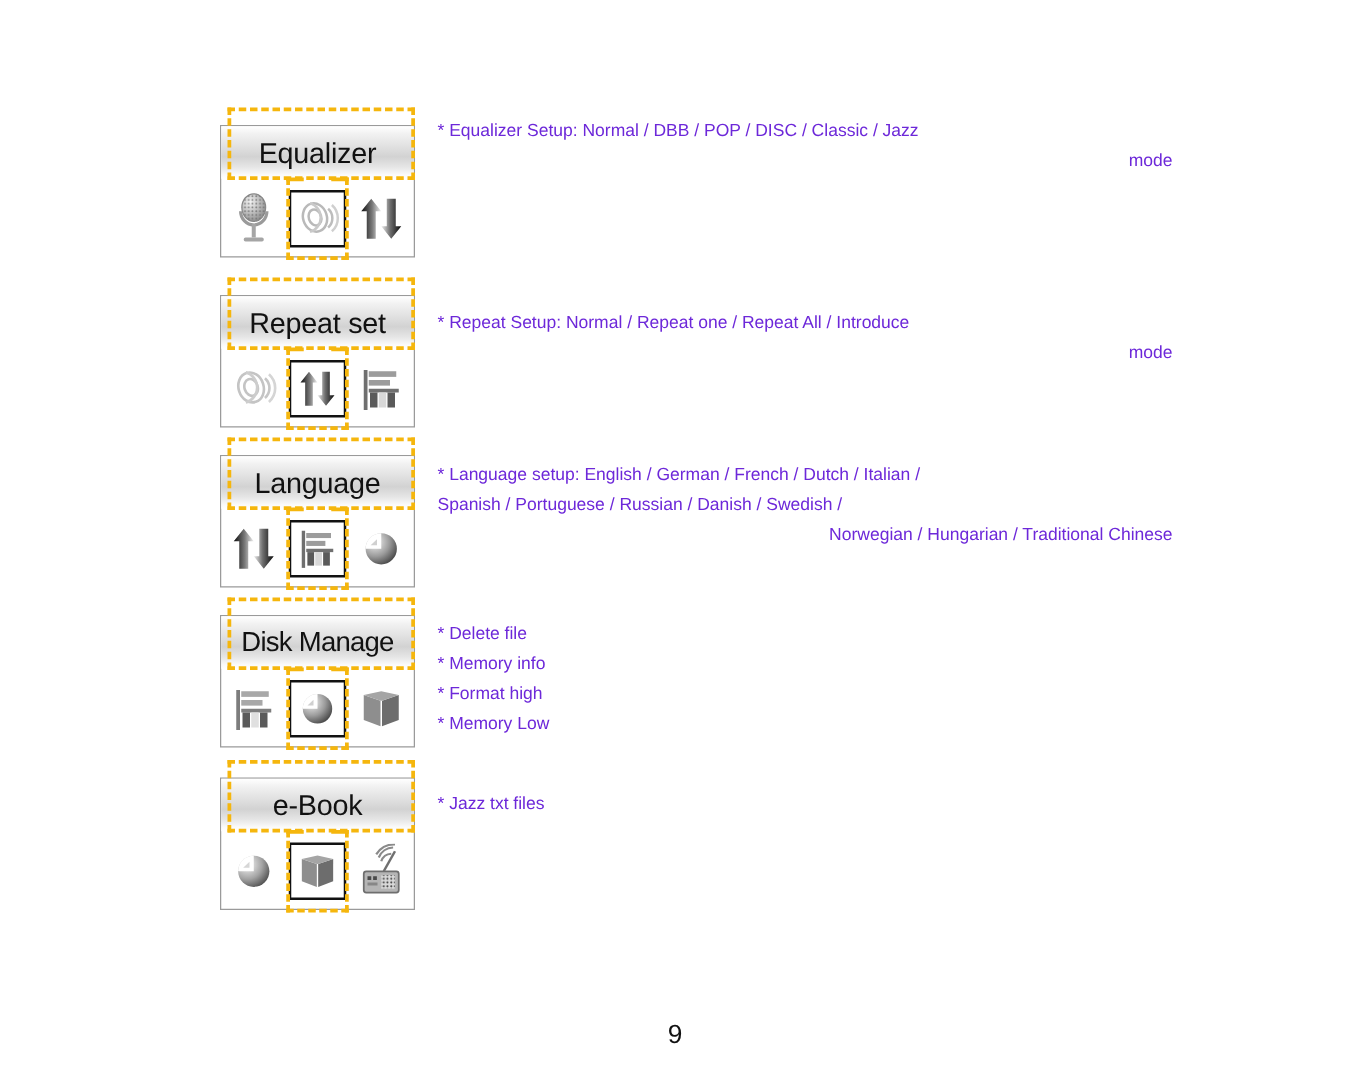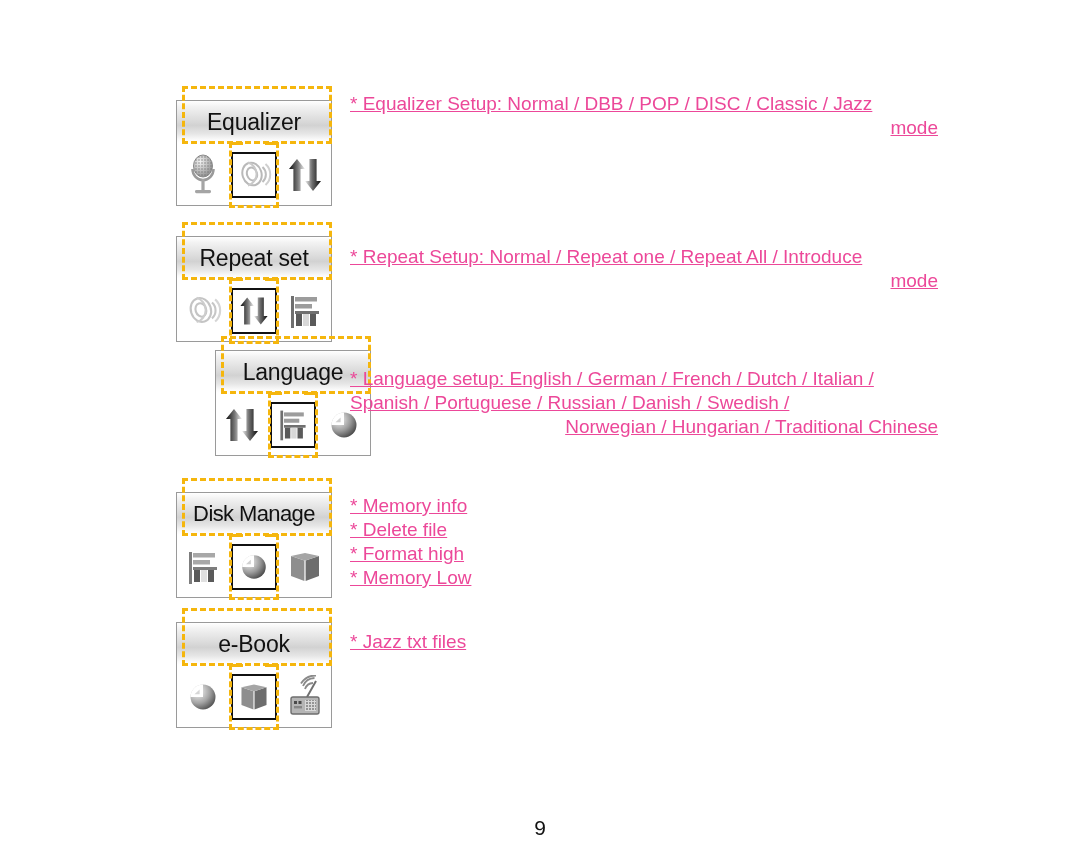--- a/index.html
+++ b/index.html
@@ -23,21 +23,21 @@
     height: 860px;
   }
 
   
   .row {
     position: absolute;
     left: 176px;
   }
   .row-0 { top: 86px; }
   .row-1 { top: 222px; }
-  .row-2 { top: 336px; margin-left: 39px; }
+  .row-2 { top: 350px; }
   .row-3 { top: 478px; text-align: right; }
   .row-4 { top: 608px; }
 
   
   .panel {
     position: relative;
     width: 158px;
     height: 122px;
     padding-left: 19px;
   }
@@ -142,24 +142,23 @@
     right: -3px;
     top: 0;
     width: 14px;
     height: 3px;
     background: #f5b60d;
   }
 
   
   .desc {
     position: absolute;
-    font-size: 19px;
+    font-size: 14px;
     line-height: 24px;
-    color: #ec4899;
-    text-decoration: underline;
+    color: #6d28d9;
   }
   .desc-just {
     text-align: justify;
     text-justify: inter-word;
   }
   .desc-just > .line-last { text-align: right; }
   .desc-0 { left: 350px; top: 92px;  width: 588px; }
   .desc-1 { left: 350px; top: 245px; width: 588px; }
   .desc-2 { left: 350px; top: 367px; width: 588px; }
   .desc-3 { left: 350px; top: 494px; width: 420px; }
@@ -454,22 +453,22 @@
           </span>
         </div>
 
       </div>
       <div class="dash-title"></div>
       <div class="dash-icon"></div>
     </div>
   </div>
 
   <div class="desc desc-3">
+    <div class="bullet-line">* Delete file</div>
     <div class="bullet-line">* Memory info</div>
-    <div class="bullet-line">* Delete file</div>
     <div class="bullet-line">* Format high</div>
     <div class="bullet-line">* Memory Low</div>
   </div>
 
   <div class="row row-4">
     <div class="panel">
       <div class="panel-screen"></div>
       <div class="panel-title">
         <span>e-Book</span>
       </div>

